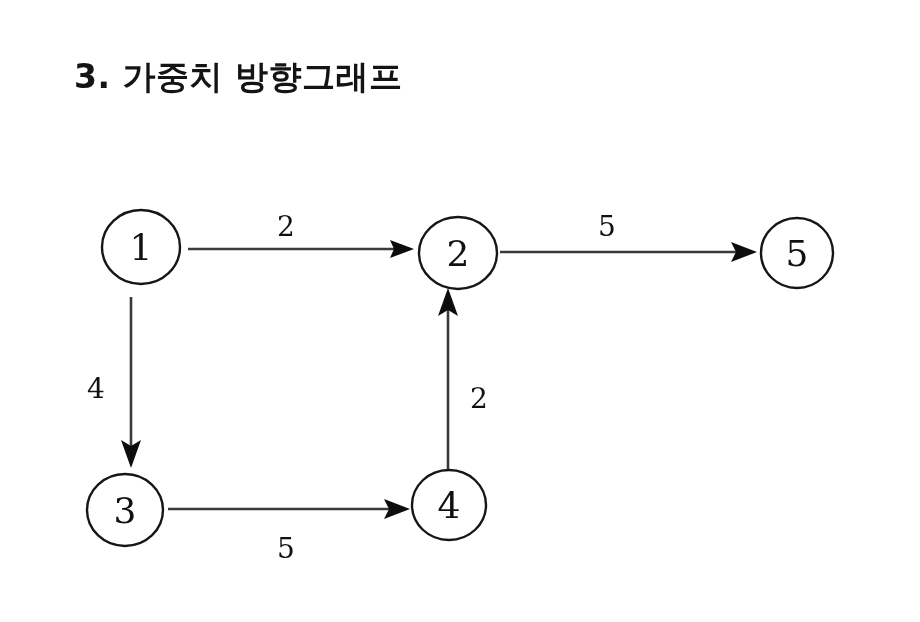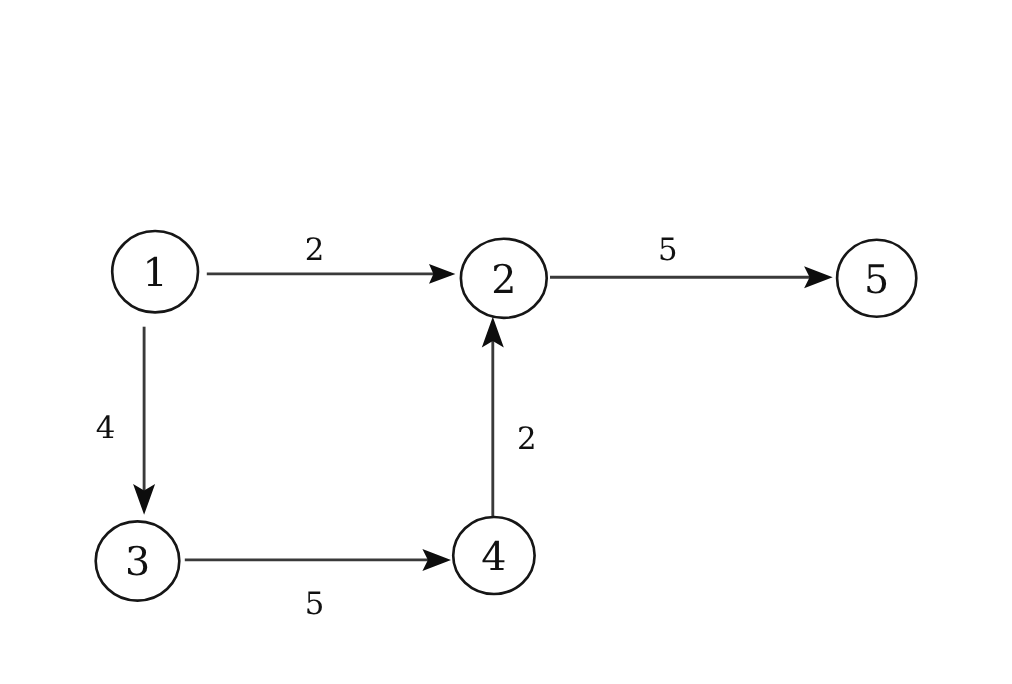--- a/index.html
+++ b/index.html
@@ -58,20 +58,21 @@
   .edge-head {
     fill: #0d0d0d;
     stroke: none;
   }
 </style>
 </head>
 <body>
 
 <div id="page">
 
+  <div id="slide-title">3. 가중치 방향그래프</div>
 
   <svg id="graph-canvas" viewBox="0 0 920 622">
 
     <g>
       <line class="edge-line" x1="188" y1="249" x2="410" y2="249"></line>
       <polygon class="edge-head" points="414,249 390,240 394,249 390,258"></polygon>
       <text class="edge-weight-text" x="286" y="236" text-anchor="middle">2</text>
     </g>
 
     <g>

